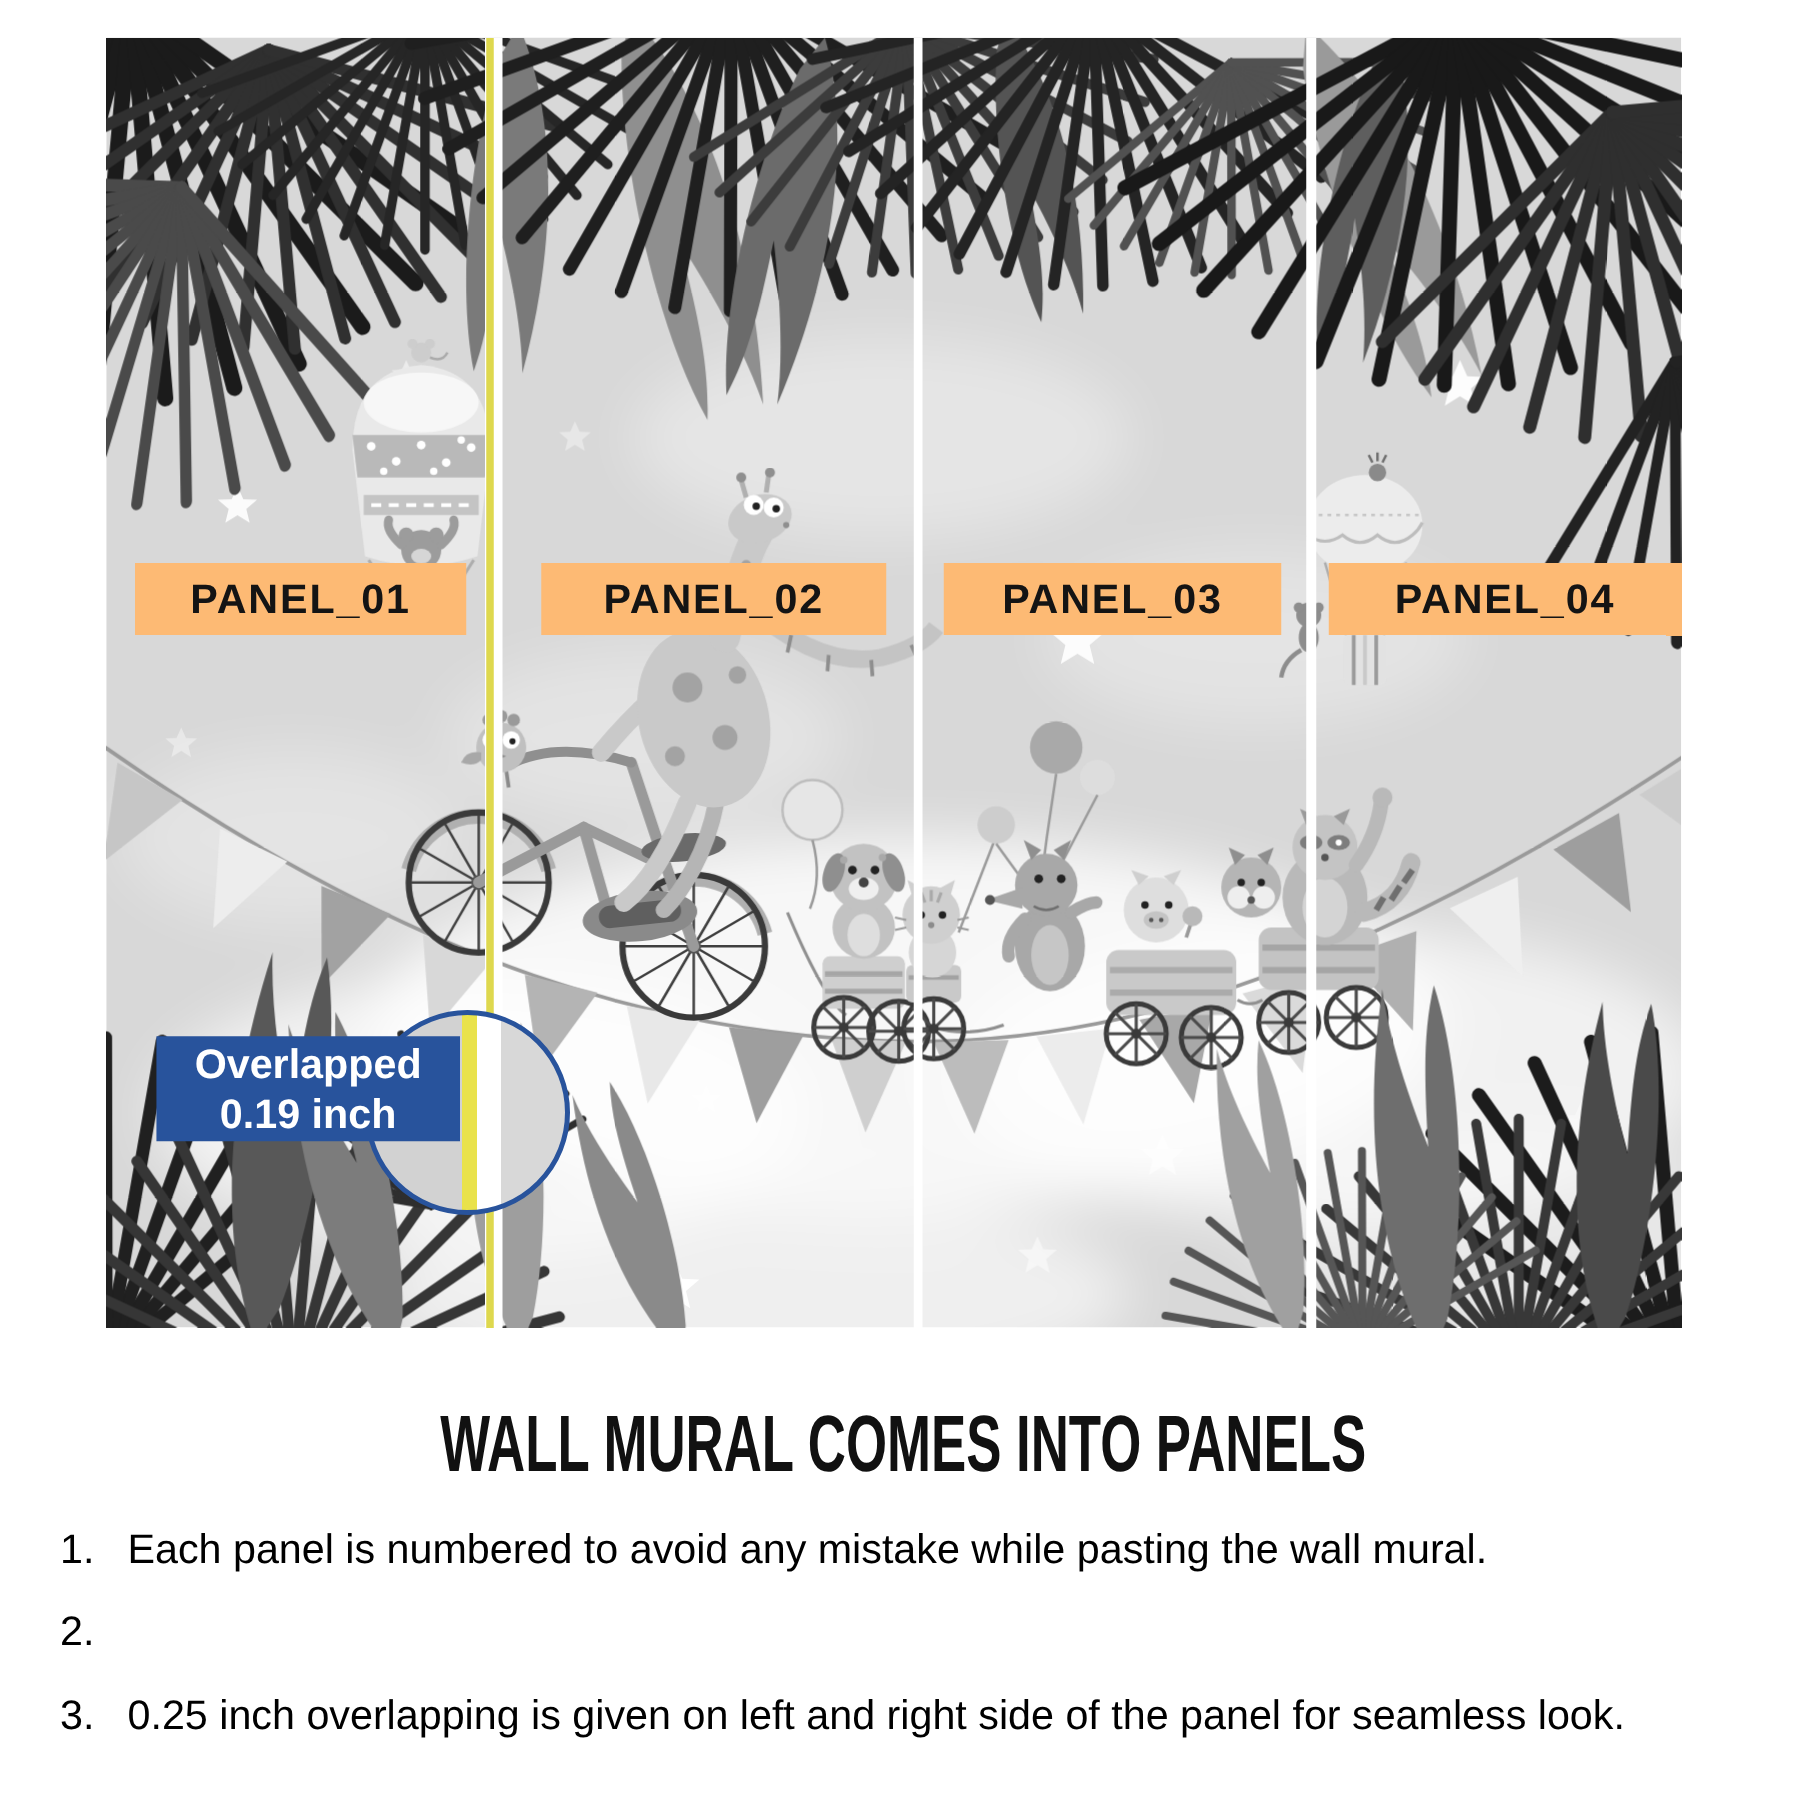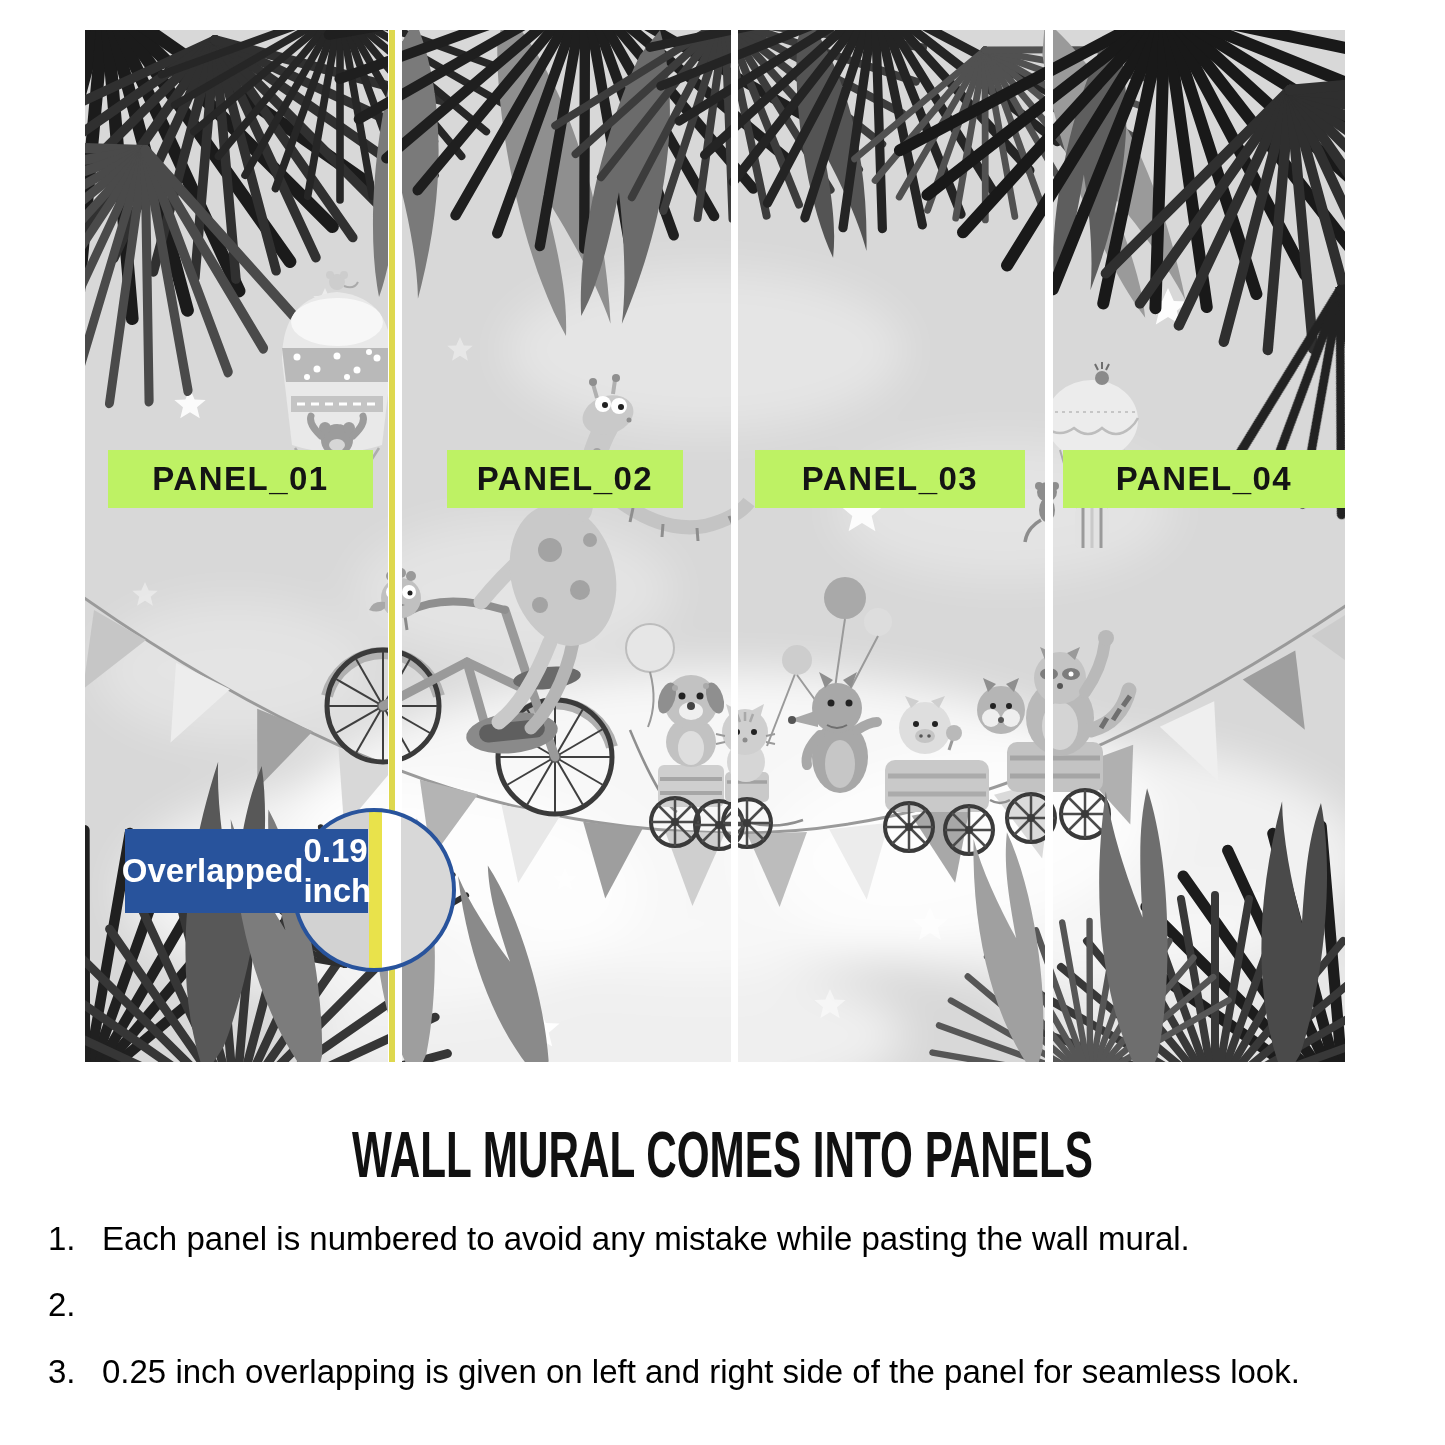--- a/index.html
+++ b/index.html
@@ -1,31 +1,31 @@
 <!DOCTYPE html>
 <html><head>
 <meta charset="utf-8">
 <style>
   html,body{margin:0;padding:0;background:#fff;}
   .page{position:relative;width:1445px;height:1445px;background:#ffffff;overflow:hidden;
         font-family:"Liberation Sans",sans-serif;}
   .mural{position:absolute;left:85px;top:30px;width:1260px;height:1032px;}
   .mural-svg{position:absolute;left:0;top:0;width:100%;height:100%;display:block;}
-  .panel-label{position:absolute;top:420px;height:58px;background:#bef264;color:#141414;
+  .panel-label{position:absolute;top:420px;height:58px;background:#fdba74;color:#141414;
         font-weight:bold;font-size:33px;letter-spacing:1.5px;display:flex;align-items:center;
         justify-content:center;z-index:6;}
   .pl1{left:23px;width:265px}
-  .pl2{left:362px;width:236px}
+  .pl2{left:348px;width:276px}
   .pl3{left:670px;width:270px}
   .pl4{left:978px;width:282px}
   .magnifier{position:absolute;left:207px;top:778px;width:164px;height:164px;border-radius:50%;
         border:4px solid #28539c;box-sizing:border-box;z-index:7;
         background:linear-gradient(to right,#d2d2d2 0 47%,#e9e24b 47% 55%,#ffffff 55% 67%,#d8d8d8 67% 100%);}
   .overlap-box{position:absolute;left:40px;top:799px;width:243px;height:84px;background:#28539c;
-        color:#ffffff;display:flex;flex-direction:row;align-items:center;justify-content:center;
+        color:#ffffff;display:flex;flex-direction:column;align-items:center;justify-content:center;
         font-size:33px;font-weight:bold;line-height:1.2;z-index:8;}
   .caption-title{position:absolute;left:0;right:0;top:1118px;text-align:center;color:#111;
         font-size:64px;font-weight:bold;letter-spacing:0px;transform:scaleX(0.66);
         white-space:nowrap;z-index:2;}
   .instructions{position:absolute;left:48px;top:1212px;width:1375px;color:#000;font-size:33px;z-index:2;}
   .item{display:flex;margin-bottom:13px;line-height:1.62;}
   .item .num{width:54px;flex:none;}
   .item .txt{white-space:pre-line;}
 </style>
 </head>

